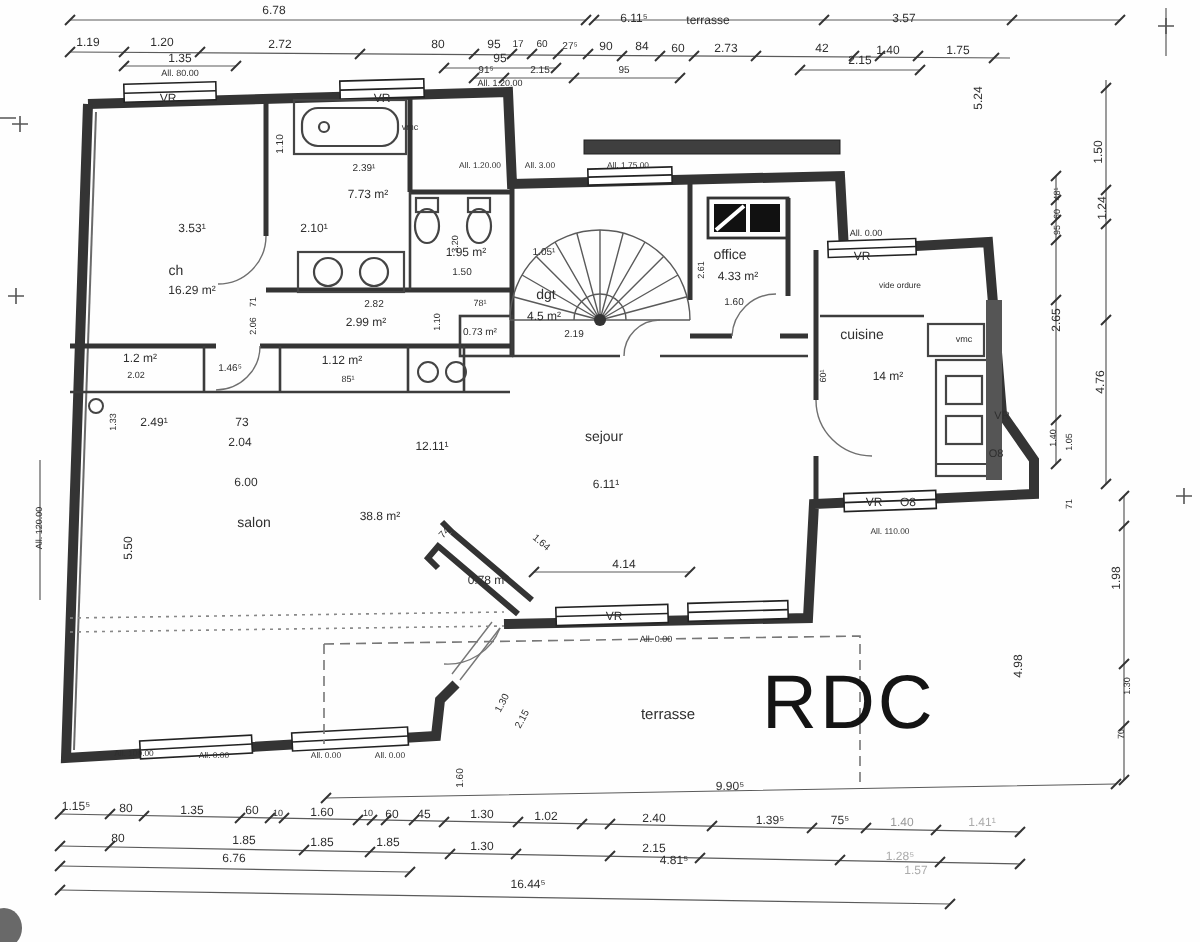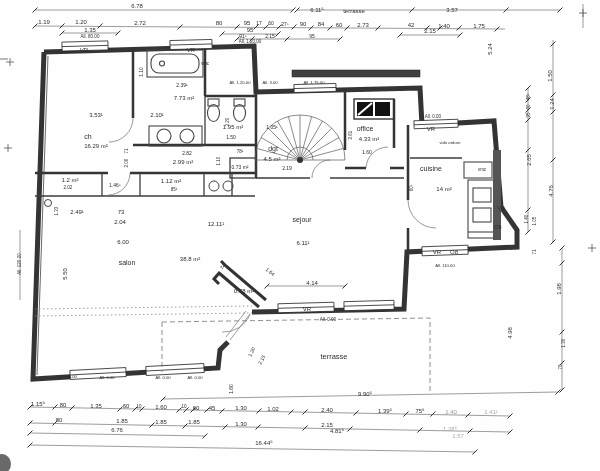--- a/index.html
+++ b/index.html
@@ -377,13 +377,14 @@
       <div class="lbl" style="left: 454px; top: 252px; font-size: 6px; transform: translate(-50%, -50%) rotate(0deg);">O8</div>
       <div class="lbl" style="left: 445px; top: 266px; font-size: 4.2px; transform: translate(-50%, -50%) rotate(0deg);">All. 110.00</div>
       <div class="lbl" style="left: 307px; top: 309px; font-size: 6px; transform: translate(-50%, -50%) rotate(0deg);">VR</div>
       <div class="lbl" style="left: 328px; top: 320px; font-size: 4.5px; transform: translate(-50%, -50%) rotate(0deg);">All. 0.00</div>
       <div class="lbl" style="left: 67px; top: 377px; font-size: 4.2px; transform: translate(-50%, -50%) rotate(0deg);">All. 100.00</div>
       <div class="lbl" style="left: 107px; top: 378px; font-size: 4.2px; transform: translate(-50%, -50%) rotate(0deg);">All. 0.00</div>
       <div class="lbl" style="left: 163px; top: 378px; font-size: 4.2px; transform: translate(-50%, -50%) rotate(0deg);">All. 0.00</div>
       <div class="lbl" style="left: 195px; top: 378px; font-size: 4.2px; transform: translate(-50%, -50%) rotate(0deg);">All. 0.00</div>
     </div>
 
+  <div id="rdc-label">RDC</div>
 </div>
 
 </body></html>

